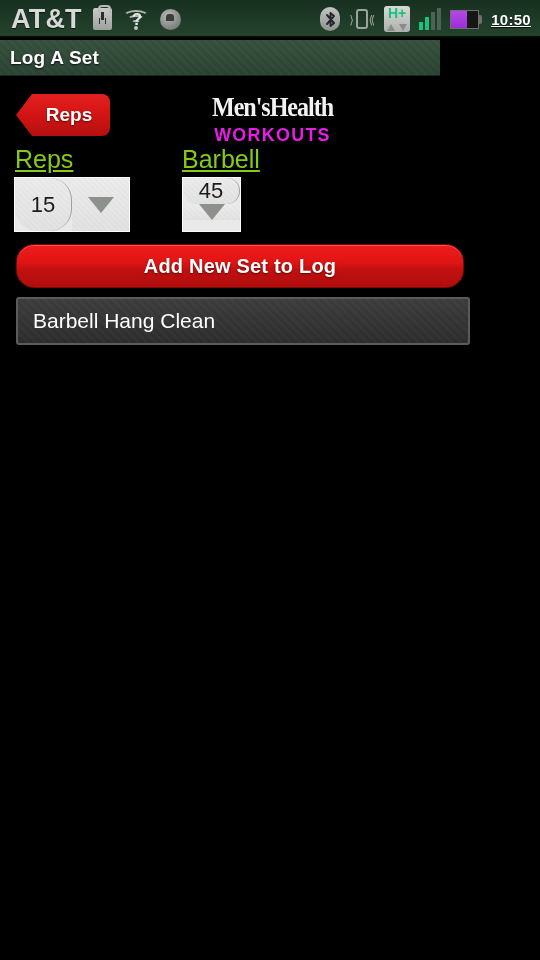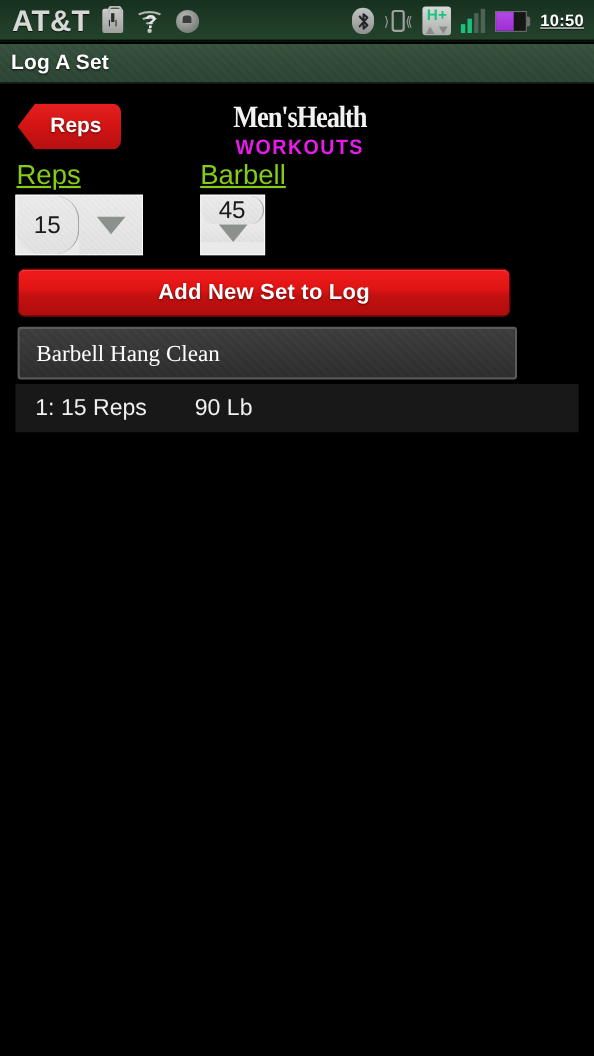--- a/index.html
+++ b/index.html
@@ -216,21 +216,21 @@
     font-weight: bold;
     letter-spacing: 0.3px;
     text-shadow: 0 1px 1px rgba(0,0,0,.7);
     text-decoration: underline;
   }
 
   
   #title-bar {
     position: absolute;
     top: 40px; left: 0;
-    width: 540px; height: 36px;
+    width: 440px; height: 36px;
     background:
       repeating-linear-gradient(45deg, rgba(255,255,255,.022) 0 3px, rgba(0,0,0,0) 3px 6px),
       linear-gradient(to bottom, #35503c 0%, #2e4836 55%, #2a4232 100%);
     display: flex;
     align-items: center;
     border-bottom: 1px solid #16251a;
   }
   #title-bar .txt {
     color: #ffffff;
     font-size: 19px;
@@ -348,21 +348,21 @@
     border-top: 16px solid #8d918d;
   }
   #reps-spinner   { left: 14px; }
   #weight-spinner { left: 182px; flex-direction: column; }
 
   
   #add-set-button {
     position: absolute;
     left: 16px; top: 167px;
     width: 448px; height: 44px;
-    border-radius: 7px;
+    border-radius: 18px;
     background: linear-gradient(to bottom,#ef1c1c 0%, #e01414 42%, #c21010 58%, #b00d0d 100%);
     border: 1px solid #7d0808;
     display: flex;
     align-items: center;
     justify-content: center;
     cursor: pointer;
     box-shadow: inset 0 1px 0 rgba(255,255,255,.25);
   }
   #add-set-button .lbl {
     color: #fff;
@@ -378,21 +378,20 @@
     left: 16px; top: 220px;
     width: 454px; height: 48px;
     border: 2px solid #5b5b5b;
     border-radius: 3px;
     background:
       repeating-linear-gradient(45deg, rgba(255,255,255,.018) 0 3px, rgba(0,0,0,0) 3px 6px),
       linear-gradient(to bottom,#3c3c3c 0%, #343434 50%, #2c2c2c 100%);
     display: flex;
     align-items: center;
     cursor: pointer;
-    font-family: Liberation Serif, serif;
   }
   #exercise-panel .nm {
     color: #ffffff;
     font-size: 21px;
     margin-left: 15px;
   }
 
   
   #set-log-row {
     position: absolute;
@@ -506,19 +505,15 @@
     </div>
 
     <div id="add-set-button">
       <span class="lbl">Add New Set to Log</span>
     </div>
 
     <div id="exercise-panel">
       <span class="nm">Barbell Hang Clean</span>
     </div>
 
-    <div id="set-log-row">
-      <span class="reps">1: 15 Reps</span>
-      <span class="weight">90 Lb</span>
-    </div>
 
   </div>
 </div>
 
 </body></html>

